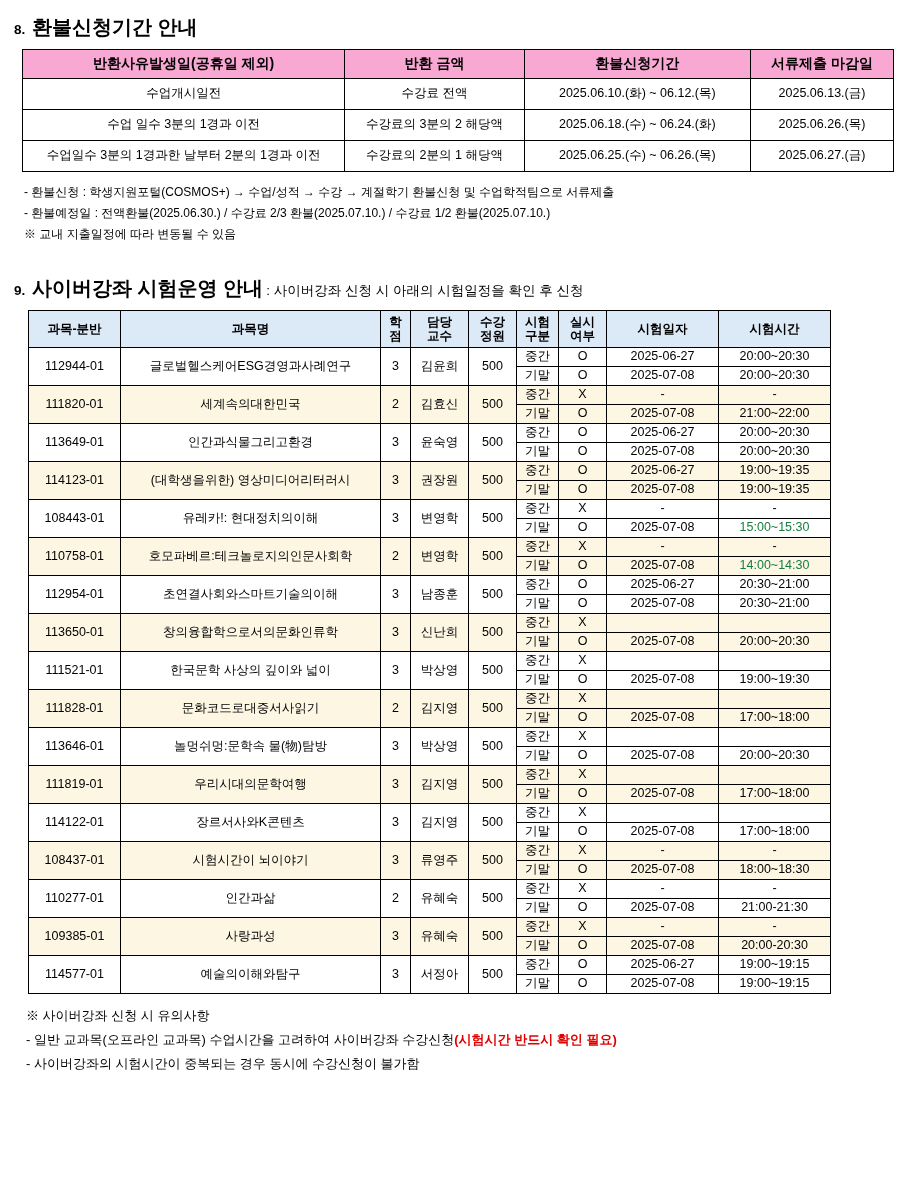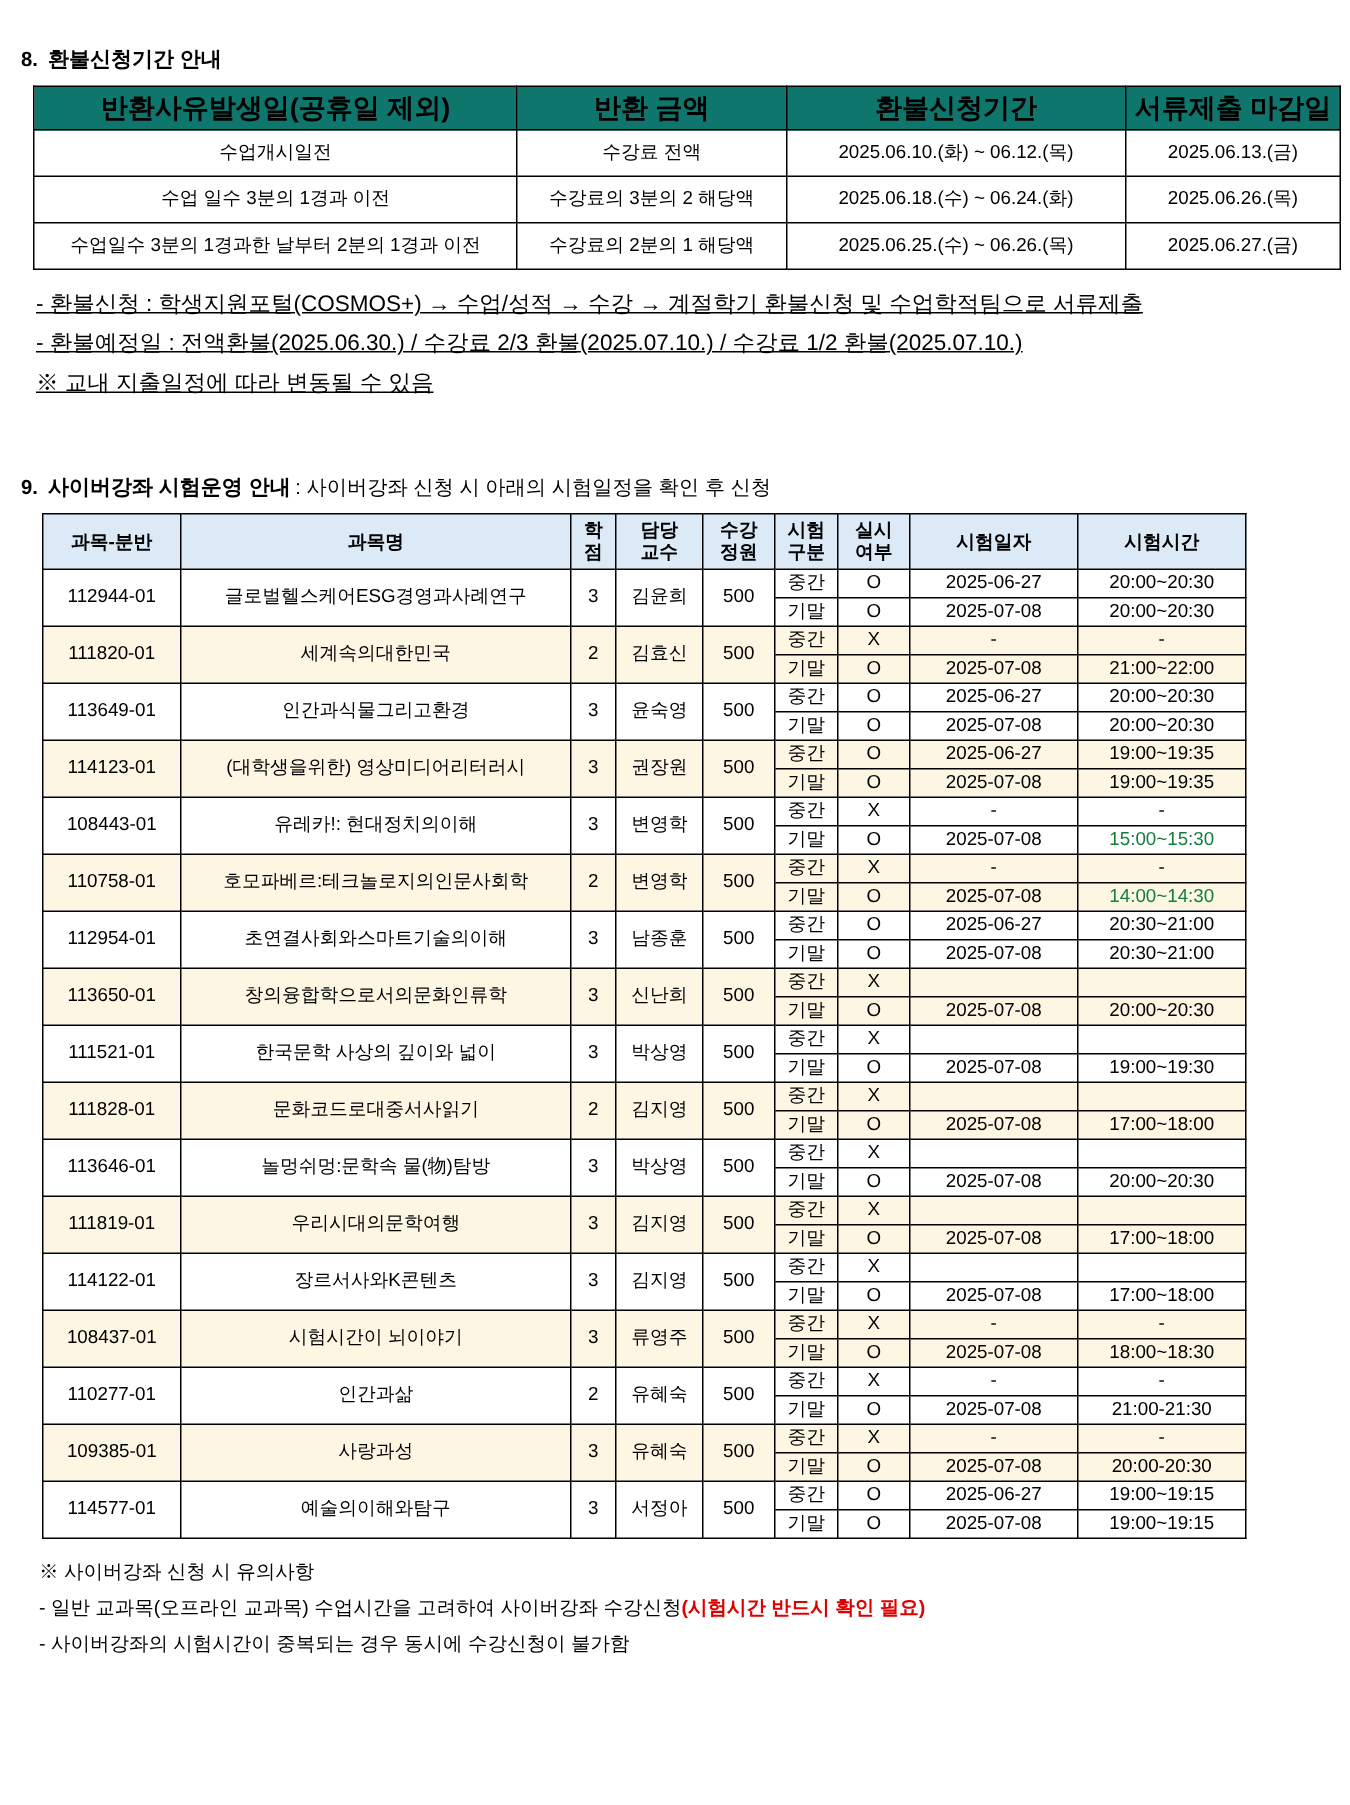--- a/index.html
+++ b/index.html
@@ -30,22 +30,21 @@
     margin: 4px 0 8px 0;
   }
   .section-num {
     width: 18px;
     flex: none;
     font-weight: bold;
     font-size: 13.5px;
   }
   .section-title {
     font-weight: bold;
-    font-size: 14px;
-    margin-top: 17px;
+    font-size: 20px;
   }
   .section-sub {
     font-weight: normal;
     font-size: 13.5px;
     margin-left: 3px;
     text-align: center;
   }
 
   
   table {
@@ -60,39 +59,38 @@
     font-size: 12.5px;
     line-height: 1.25;
   }
 
   
   .refund-table {
     width: 872px;
     margin: 0 0 0 8px;
   }
   .refund-table thead td {
-    background: #0f766e;
+    background: #f9a8d4;
     font-weight: bold;
     height: 24px;
-    font-size: 18px;
+    font-size: 14px;
   }
   .refund-table tbody td {
     height: 26px;
   }
   .refund-table .c0 { width: 302px; }
   .refund-table .c1 { width: 168px; }
   .refund-table .c2 { width: 212px; }
   .refund-table .c3 { width: 134px; }
 
   
   .notes {
     margin: 10px 0 0 10px;
-    font-size: 15px;
+    font-size: 12px;
     line-height: 1.75;
-    text-decoration: underline;
   }
   .notes div {
     white-space: nowrap;
   }
 
   .gap {
     height: 26px;
   }
 
   

